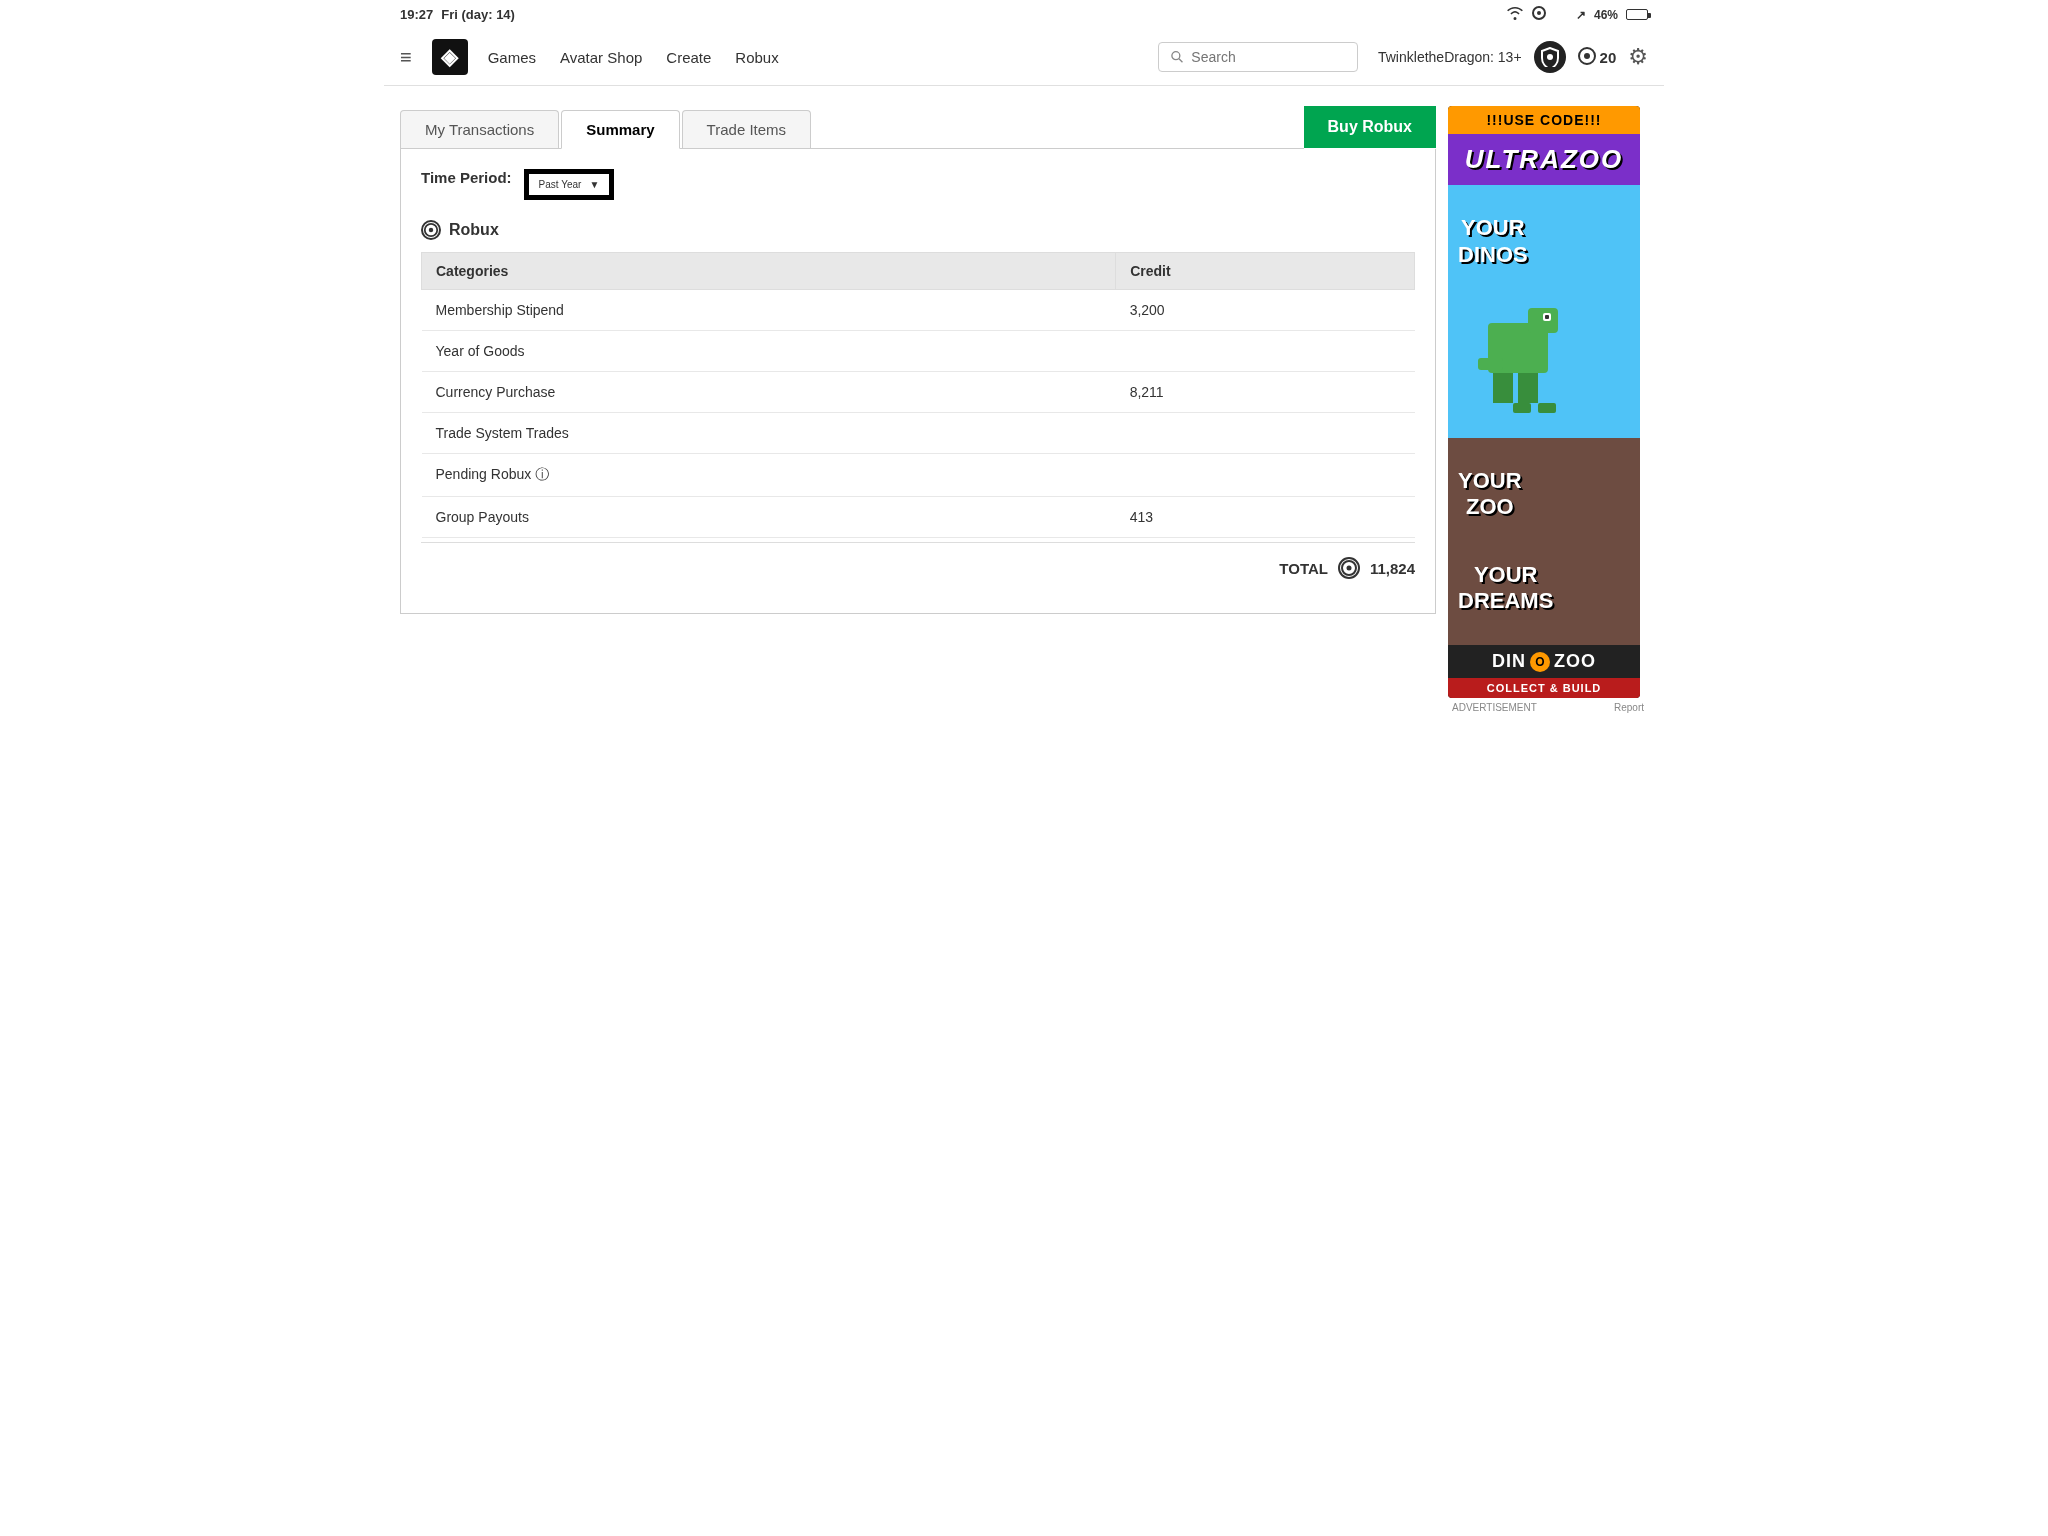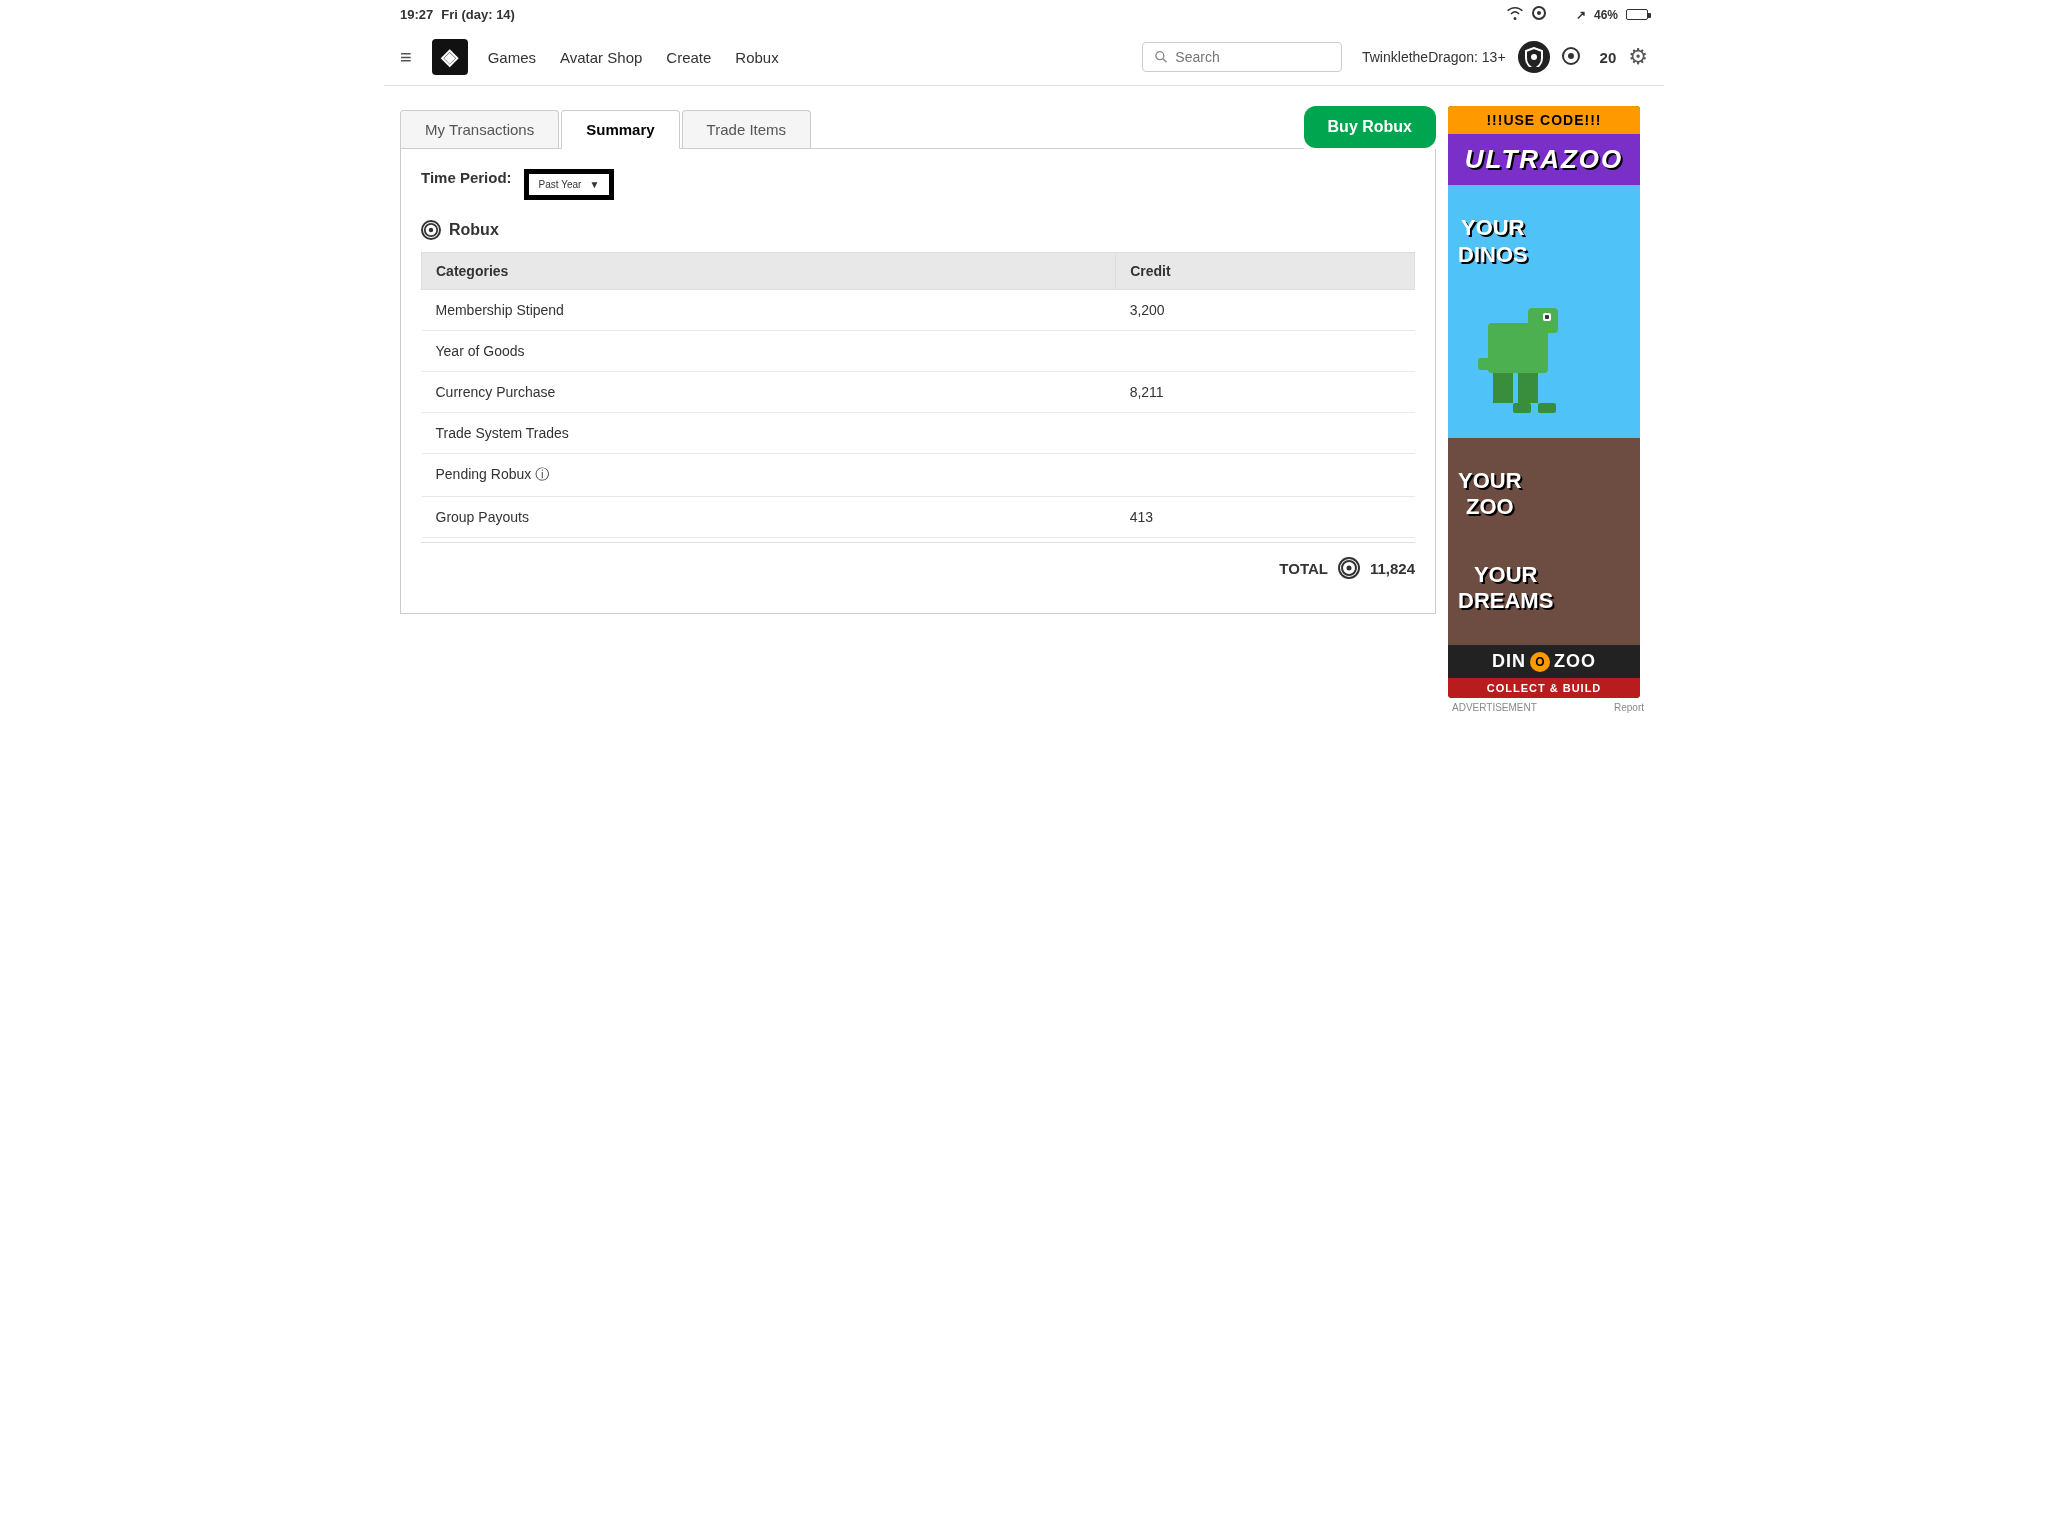--- a/index.html
+++ b/index.html
@@ -76,21 +76,21 @@
     }
     .nav-user {
       display: flex; align-items: center; gap: 12px; font-size: 14px;
     }
     .nav-shield {
       width: 32px; height: 32px; border-radius: 50%;
       background: #222; display: flex; align-items: center; justify-content: center;
       color: #fff; font-size: 16px;
     }
     .nav-robux {
-      display: flex; align-items: center; gap: 20px; font-size: 15px; font-weight: 600;
+      display: flex; align-items: center; gap: 4px; font-size: 15px; font-weight: 600;
     }
     .nav-gear {
       font-size: 22px; cursor: pointer; color: #555;
     }
 
     
     .main {
       display: flex;
       padding: 20px 16px;
       gap: 12px;
@@ -126,21 +126,21 @@
       z-index: 1;
     }
     .buy-robux-btn {
       margin-left: auto;
       background: #00a550;
       color: #fff;
       border: none;
       padding: 12px 24px;
       font-size: 16px;
       font-weight: 700;
-      border-radius: 12px;
+      border-radius: 0;
       cursor: pointer;
       align-self: center;
     }
 
     
     .time-period {
       display: flex;
       align-items: flex-start;
       gap: 12px;
       margin-bottom: 20px;

